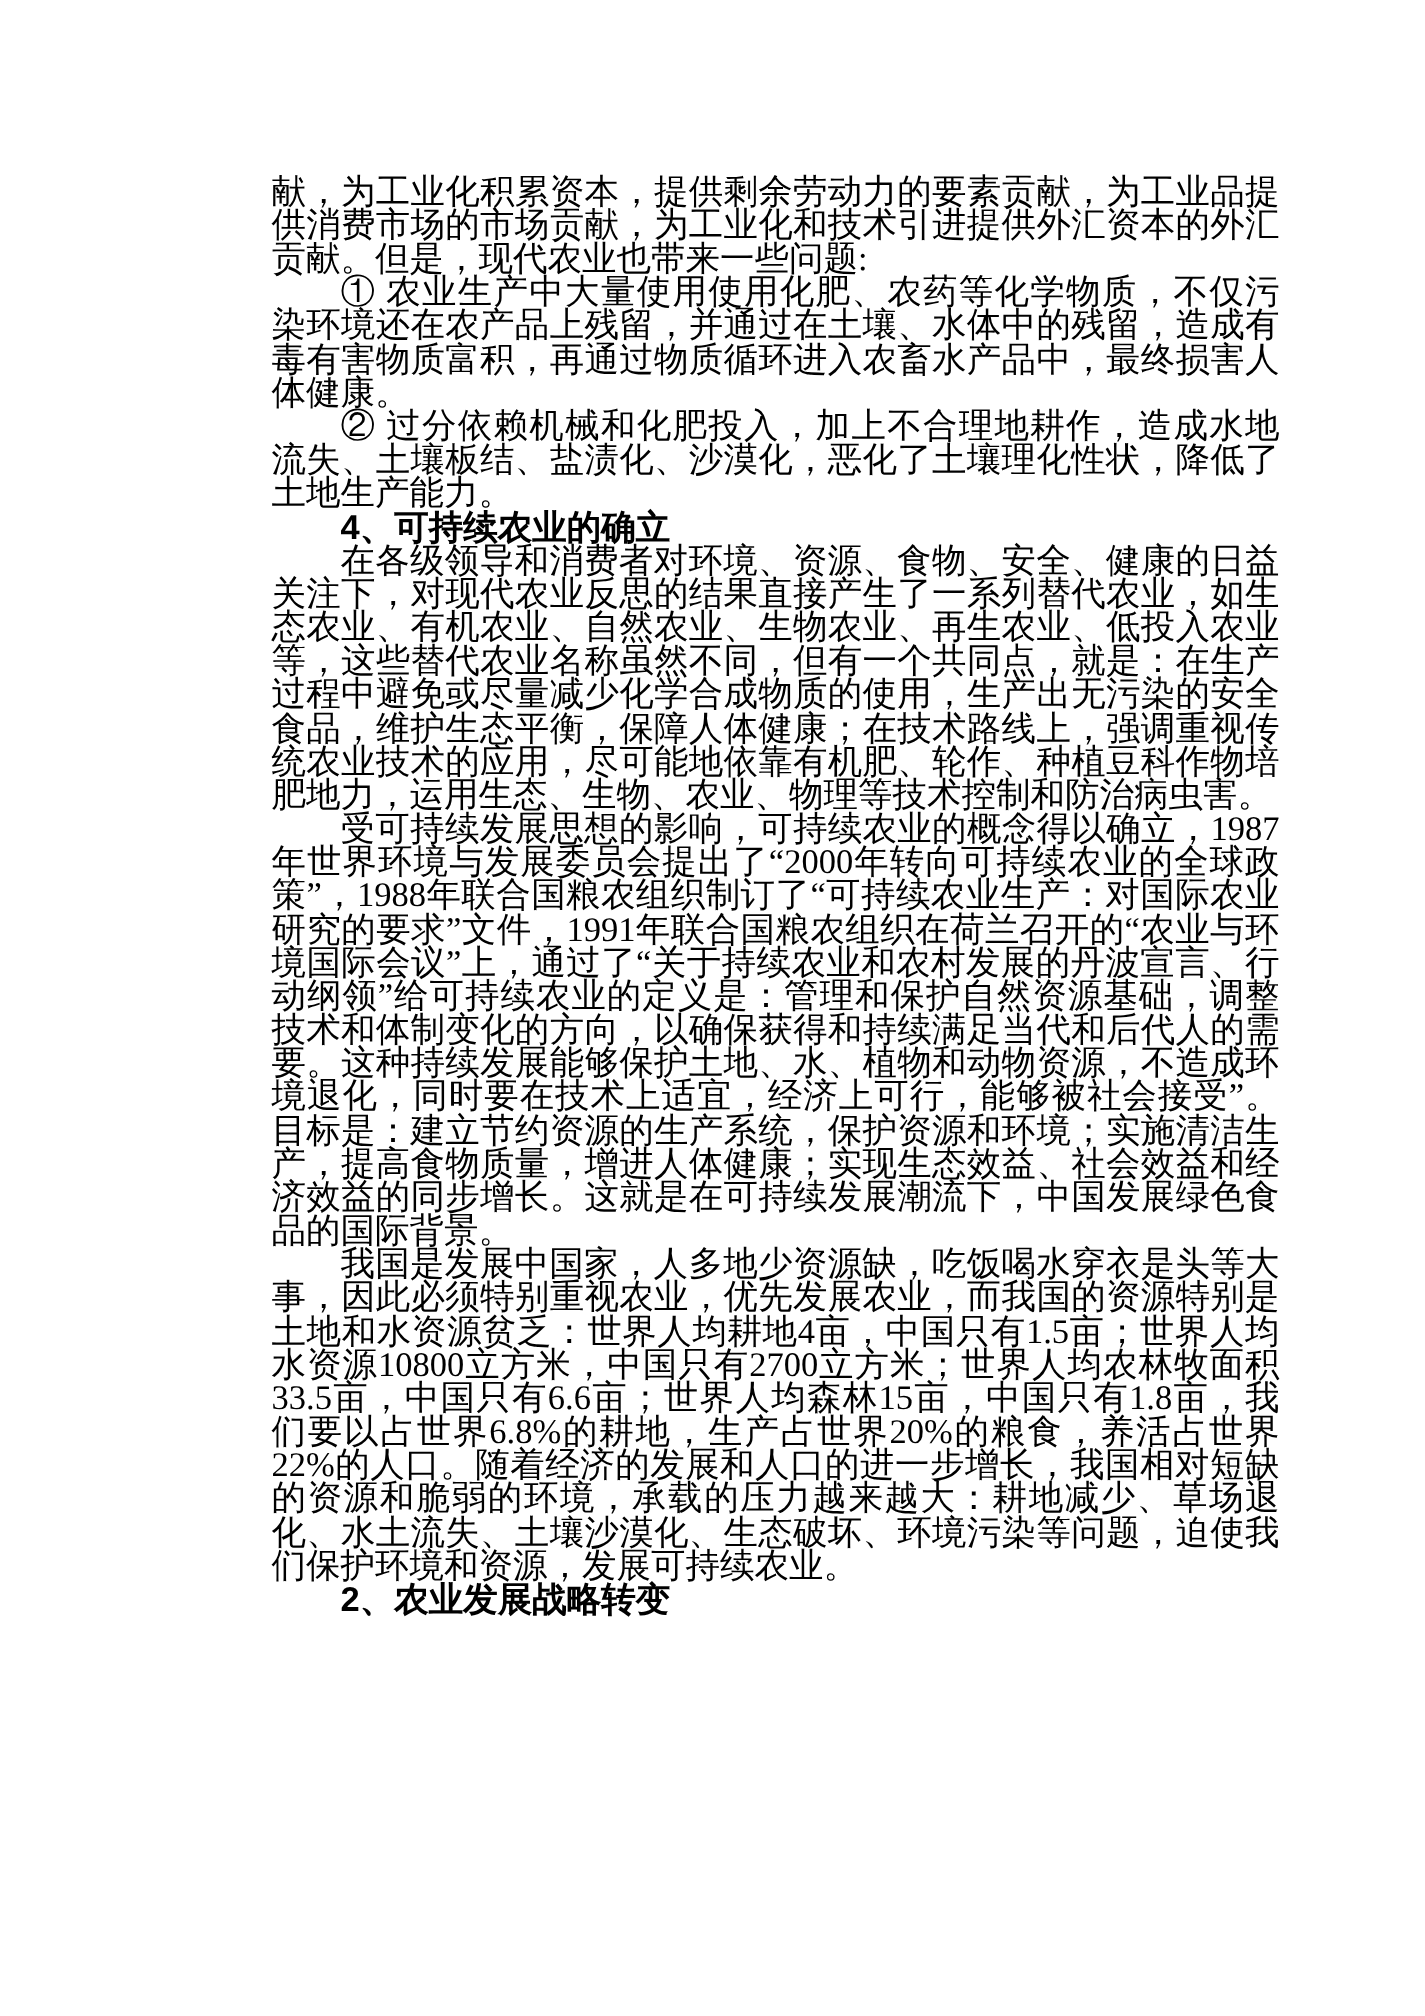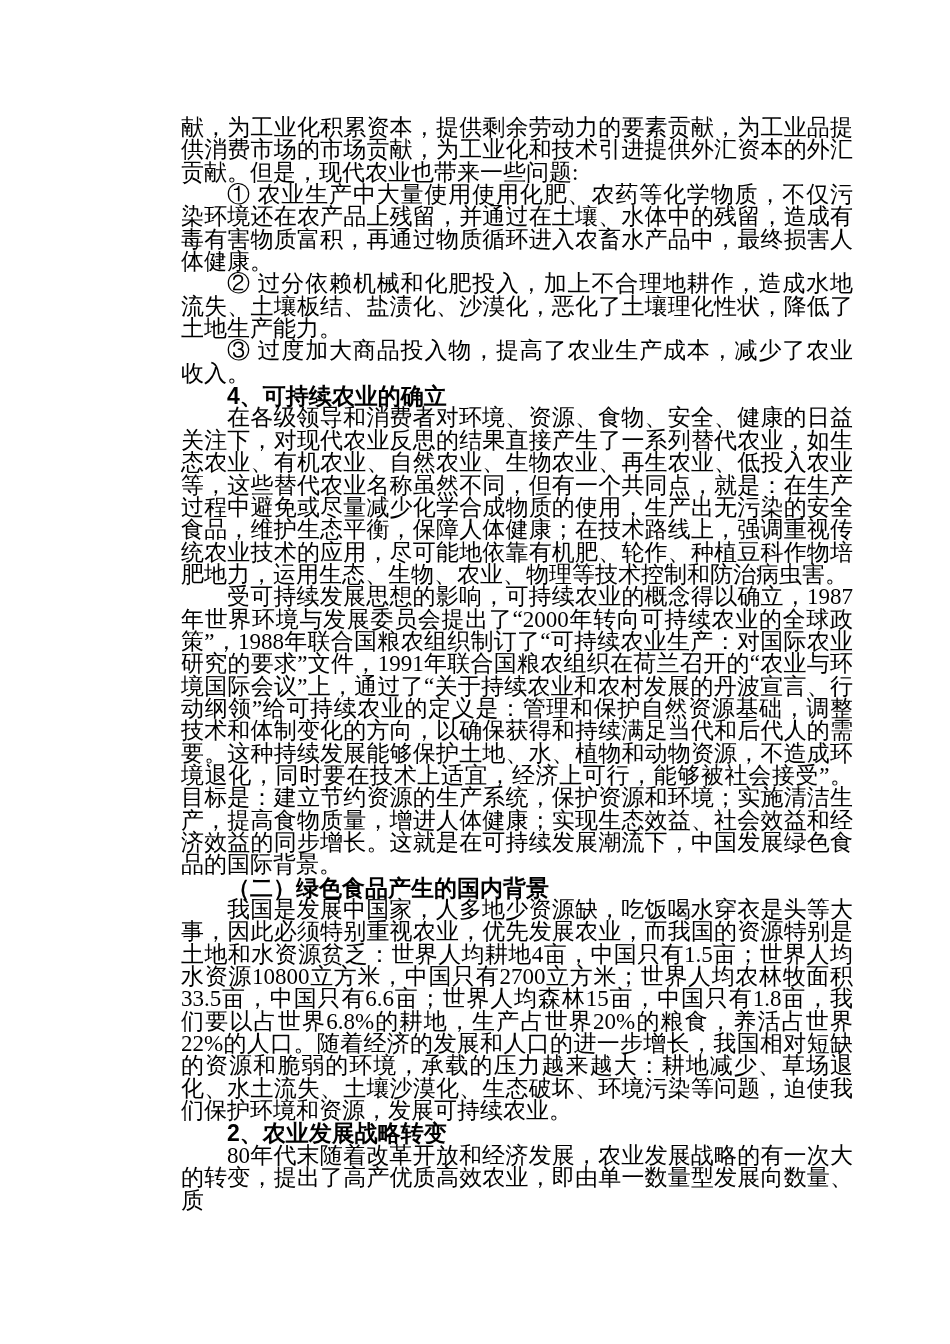--- a/index.html
+++ b/index.html
@@ -46,22 +46,19 @@
   }
 </style>
 </head>
 <body style="background: rgb(255, 255, 255);">
 
 <div class="page">
   <div class="text-body" style="color: rgb(0, 0, 0);">
       <p class="para body">献，为工业化积累资本，提供剩余劳动力的要素贡献，为工业品提供消费市场的市场贡献，为工业化和技术引进提供外汇资本的外汇贡献。但是，现代农业也带来一些问题:</p>
       <p class="para body indent">① 农业生产中大量使用使用化肥、农药等化学物质，不仅污染环境还在农产品上残留，并通过在土壤、水体中的残留，造成有毒有害物质富积，再通过物质循环进入农畜水产品中，最终损害人体健康。</p>
       <p class="para body indent">② 过分依赖机械和化肥投入，加上不合理地耕作，造成水地流失、土壤板结、盐渍化、沙漠化，恶化了土壤理化性状，降低了土地生产能力。</p>
-      <p class="para body indent">③ 过度加大商品投入物，提高了农业生产成本，减少了农业收入。</p>
       <p class="para heading indent">4、可持续农业的确立</p>
       <p class="para body indent">在各级领导和消费者对环境、资源、食物、安全、健康的日益关注下，对现代农业反思的结果直接产生了一系列替代农业，如生态农业、有机农业、自然农业、生物农业、再生农业、低投入农业等，这些替代农业名称虽然不同，但有一个共同点，就是：在生产过程中避免或尽量减少化学合成物质的使用，生产出无污染的安全食品，维护生态平衡，保障人体健康；在技术路线上，强调重视传统农业技术的应用，尽可能地依靠有机肥、轮作、种植豆科作物培肥地力，运用生态、生物、农业、物理等技术控制和防治病虫害。</p>
       <p class="para body indent">受可持续发展思想的影响，可持续农业的概念得以确立，1987年世界环境与发展委员会提出了“2000年转向可持续农业的全球政策”，1988年联合国粮农组织制订了“可持续农业生产：对国际农业研究的要求”文件，1991年联合国粮农组织在荷兰召开的“农业与环境国际会议”上，通过了“关于持续农业和农村发展的丹波宣言、行动纲领”给可持续农业的定义是：管理和保护自然资源基础，调整技术和体制变化的方向，以确保获得和持续满足当代和后代人的需要。这种持续发展能够保护土地、水、植物和动物资源，不造成环境退化，同时要在技术上适宜，经济上可行，能够被社会接受”。目标是：建立节约资源的生产系统，保护资源和环境；实施清洁生产，提高食物质量，增进人体健康；实现生态效益、社会效益和经济效益的同步增长。这就是在可持续发展潮流下，中国发展绿色食品的国际背景。</p>
-      <p class="para heading indent">（二）绿色食品产生的国内背景</p>
       <p class="para body indent">我国是发展中国家，人多地少资源缺，吃饭喝水穿衣是头等大事，因此必须特别重视农业，优先发展农业，而我国的资源特别是土地和水资源贫乏：世界人均耕地4亩，中国只有1.5亩；世界人均水资源10800立方米，中国只有2700立方米；世界人均农林牧面积33.5亩，中国只有6.6亩；世界人均森林15亩，中国只有1.8亩，我们要以占世界6.8%的耕地，生产占世界20%的粮食，养活占世界22%的人口。随着经济的发展和人口的进一步增长，我国相对短缺的资源和脆弱的环境，承载的压力越来越大：耕地减少、草场退化、水土流失、土壤沙漠化、生态破坏、环境污染等问题，迫使我们保护环境和资源，发展可持续农业。</p>
       <p class="para heading indent">2、农业发展战略转变</p>
-      <p class="para body indent">80年代末随着改革开放和经济发展，农业发展战略的有一次大的转变，提出了高产优质高效农业，即由单一数量型发展向数量、质</p>
     </div>
 </div>
 
 </body></html>

